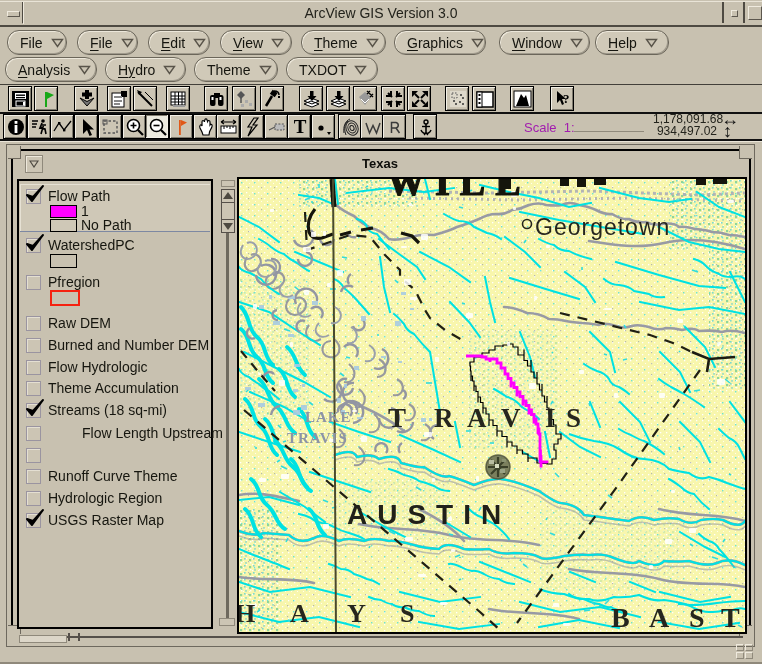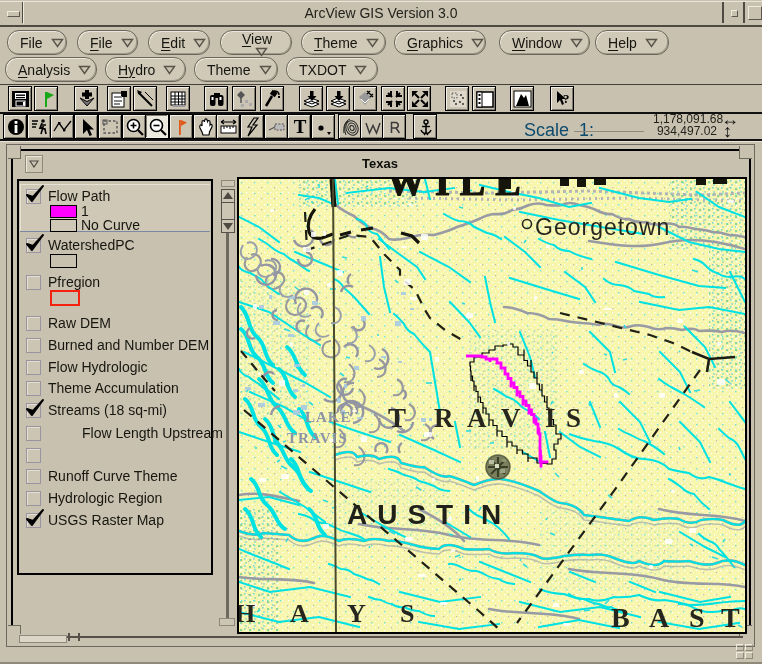--- a/index.html
+++ b/index.html
@@ -44,21 +44,21 @@
     <svg class="trisvg" width="13" height="10" viewBox="0 0 13 10" style="margin-left:8px;">
       <path d="M1.5 1.5 L11.5 1.5 L6.5 8.5 Z" fill="#cbc4b3" stroke="#59544a" stroke-width="1.4"></path>
     </svg>
   </div>
 <div class="pill" style="left:148px;top:30px;width:62px;">
     <span><u>E</u>dit</span>
     <svg class="trisvg" width="13" height="10" viewBox="0 0 13 10" style="margin-left:8px;">
       <path d="M1.5 1.5 L11.5 1.5 L6.5 8.5 Z" fill="#cbc4b3" stroke="#59544a" stroke-width="1.4"></path>
     </svg>
   </div>
-<div class="pill" style="left:220px;top:30px;width:72px;flex-direction:column;">
+<div class="pill" style="left:220px;top:30px;width:72px;">
     <span><u>V</u>iew</span>
     <svg class="trisvg" width="13" height="10" viewBox="0 0 13 10" style="margin-left:8px;">
       <path d="M1.5 1.5 L11.5 1.5 L6.5 8.5 Z" fill="#cbc4b3" stroke="#59544a" stroke-width="1.4"></path>
     </svg>
   </div>
 <div class="pill" style="left:301px;top:30px;width:85px;">
     <span><u>T</u>heme</span>
     <svg class="trisvg" width="13" height="10" viewBox="0 0 13 10" style="margin-left:8px;">
       <path d="M1.5 1.5 L11.5 1.5 L6.5 8.5 Z" fill="#cbc4b3" stroke="#59544a" stroke-width="1.4"></path>
     </svg>
@@ -355,21 +355,21 @@
   </div>
 <div class="t2btn" style="left:413px;top:114px;">
     <svg width="20" height="21" viewBox="0 0 20 21">
       <circle cx="10" cy="5" r="2" fill="none" stroke="#000" stroke-width="1.4"></circle>
       <line x1="10" y1="7" x2="10" y2="16" stroke="#000" stroke-width="1.6"></line>
       <line x1="6" y1="9.5" x2="14" y2="9.5" stroke="#000" stroke-width="1.4"></line>
       <path d="M5 13 C6 16 9 17 10 16 C11 17 14 16 15 13" fill="none" stroke="#000" stroke-width="1.4"></path>
       <path d="M10 16 l-2 2 M10 16 l2 2" stroke="#000" stroke-width="1.2"></path>
     </svg>
   </div>
-<div class="abs" style="left:524px;top:120px;font-size:18px;color:#0c4a6e;">Scale&nbsp; 1:</div>
+<div class="abs" style="left:524px;top:120px;font-size:13px;color:#a21caf;">Scale&nbsp; 1:</div>
 <div class="abs" style="left:574px;top:131px;width:70px;height:1px;background:#8f897b;"></div>
 <div class="abs" style="left:653px;top:113px;width:64px;font-size:12px;color:#23231c;text-align:right;line-height:12px;">1,178,091.68<br>934,497.02</div>
 <div class="abs" style="left:721px;top:109px;font-size:18px;font-weight:bold;color:#111;">↔</div>
 <div class="abs" style="left:723px;top:121px;font-size:18px;font-weight:bold;color:#111;">↕</div>
 <div class="abs" style="left:0;top:139px;width:762px;height:2px;background:#111;"></div>
 <div class="abs" style="left:0;top:141px;width:762px;height:1px;background:#e9e4d7;"></div>
 
 <div class="abs" style="left:6px;top:144px;width:747px;height:501px;background:#c8c1b0;border:1px solid #6e695e;"></div>
 <div class="abs" style="left:11px;top:149px;width:736px;height:485px;border:2px solid #000;background:#c8c1b0;"></div>
 
@@ -378,33 +378,33 @@
 <div class="abs" style="left:8px;top:625px;width:12px;height:12px;border-right:1px solid #6e695e;border-top:1px solid #6e695e;background:#c8c1b0;"></div>
 <div class="abs" style="left:739px;top:625px;width:12px;height:12px;border-left:1px solid #6e695e;border-top:1px solid #6e695e;background:#c8c1b0;"></div>
 
 <div class="abs" style="left:25px;top:155px;width:16px;height:16px;background:#ccc5b4;border:1px solid #8f897b;box-shadow:inset 1px 1px 0 #eee9dc;">
   <svg width="10" height="8" viewBox="0 0 10 8" style="display:block;margin:4px auto 0;">
       <path d="M1 1 L9 1 L5 7 Z" fill="#ccc5b4" stroke="#4e4a42" stroke-width="1.2"></path>
     </svg>
 </div>
 <div class="abs" style="left:13px;top:156px;width:734px;text-align:center;font-size:13px;font-weight:bold;color:#0d0d09;">Texas</div>
 
-<div class="abs" style="left:17px;top:179px;width:196px;height:396px;border:2px solid #000;background:#c8c1b0;box-sizing:border-box;" id="legend">
+<div class="abs" style="left:17px;top:179px;width:196px;height:450px;border:2px solid #000;background:#c8c1b0;box-sizing:border-box;" id="legend">
 
   <div class="abs" style="left:1px;top:3px;width:190px;height:47px;background:#cfc8b7;border-bottom:1px solid #7d88a2;box-shadow:inset 1px 1px 0 #e6e1d4;"></div>
 
   <div class="chk" style="top:8px;"></div>
   <svg class="abs" style="left:5px;top:2px;" width="22" height="22" viewBox="0 0 22 22">
       <path d="M3 12 L8 18 L19 3 L9 14 Z" fill="#000" stroke="#000" stroke-width="2" stroke-linejoin="round"></path>
     </svg>
   <div class="lgtxt" style="top:7px;">Flow Path</div>
   <div class="abs" style="left:31px;top:24px;width:25px;height:11px;background:#ff00ff;border:1px solid #000;"></div>
   <div class="lgtxt" style="left:62px;top:22px;">1</div>
   <div class="abs" style="left:31px;top:38px;width:25px;height:11px;border:1px solid #000;"></div>
-  <div class="lgtxt" style="left:62px;top:36px;">No Curve</div>
+  <div class="lgtxt" style="left:62px;top:36px;">No Path</div>
 
   <div class="chk" style="top:57px;"></div>
   <svg class="abs" style="left:5px;top:51px;" width="22" height="22" viewBox="0 0 22 22">
       <path d="M3 12 L8 18 L19 3 L9 14 Z" fill="#000" stroke="#000" stroke-width="2" stroke-linejoin="round"></path>
     </svg>
   <div class="lgtxt" style="top:56px;">WatershedPC</div>
   <div class="abs" style="left:31px;top:73px;width:25px;height:12px;border:1px solid #000;"></div>
 
   <div class="chk" style="top:94px;"></div>
   <div class="lgtxt" style="top:93px;">Pfregion</div>

